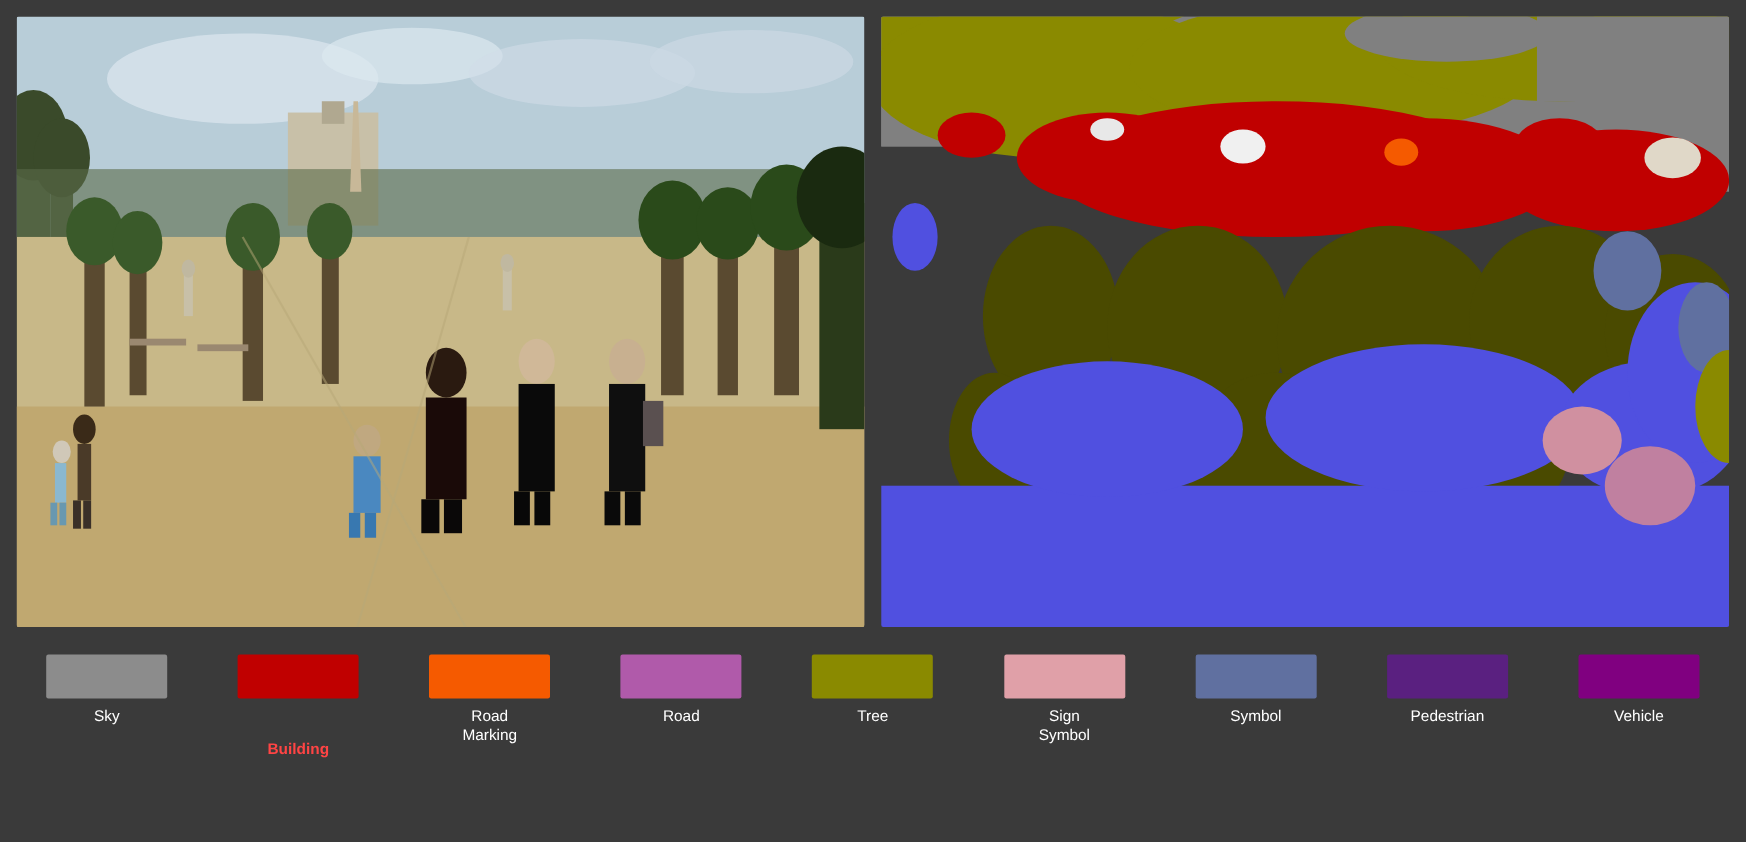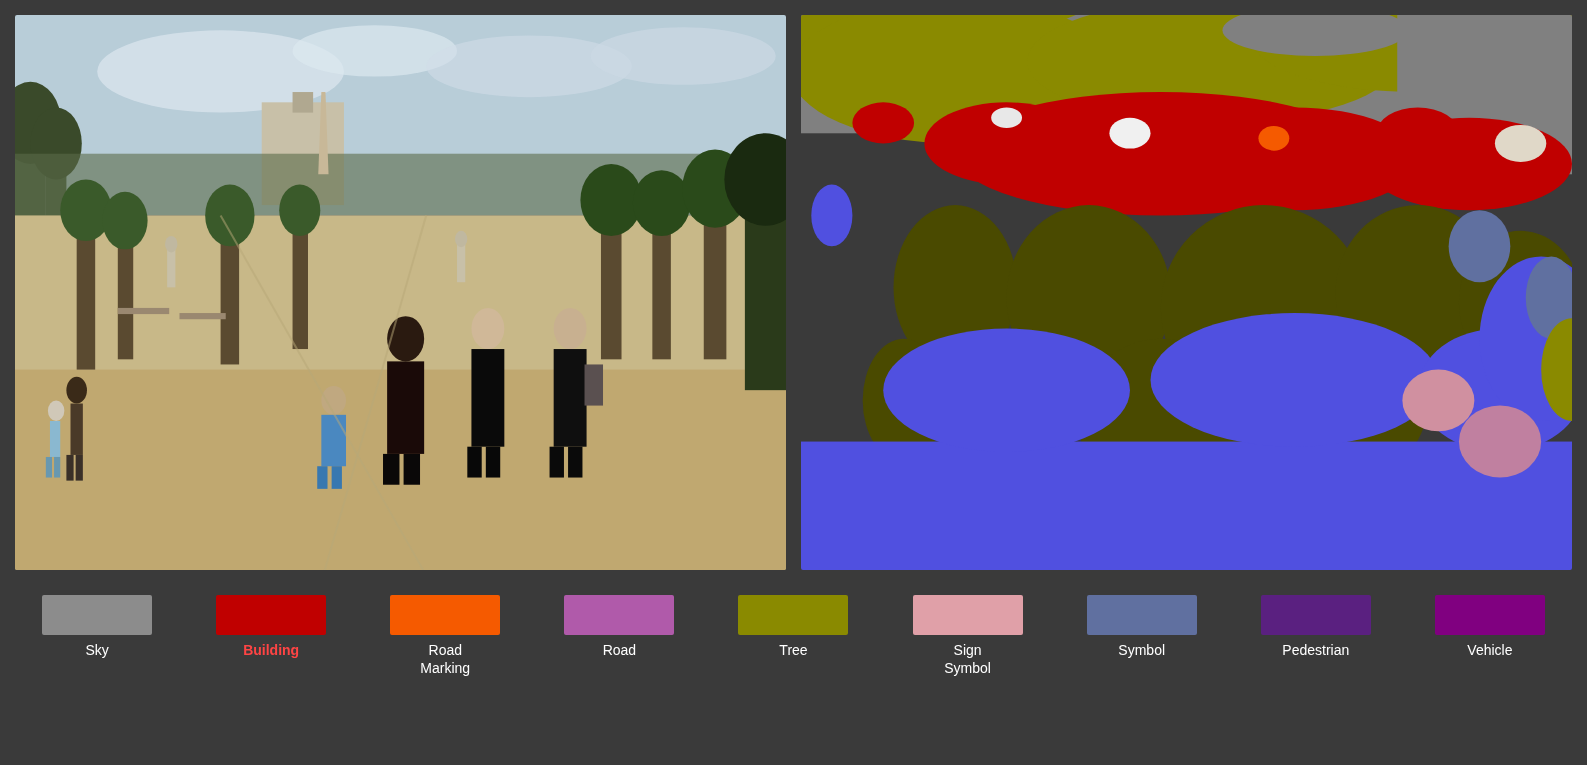--- a/index.html
+++ b/index.html
@@ -58,20 +58,21 @@
     }
     .legend-label {
       color: #ffffff;
       font-size: 14px;
       text-align: center;
       line-height: 1.3;
     }
     .legend-label.highlighted {
       color: #ff4444;
       font-weight: bold;
+      margin-top: 30px;
     }
   </style>
 </head>
 <body>
 
 <div class="main-container">
   <div class="images-row">
 
     <div class="image-panel">
       <svg width="100%" height="100%" viewBox="0 0 750 550" preserveAspectRatio="xMidYMid slice" xmlns="http://www.w3.org/2000/svg">

